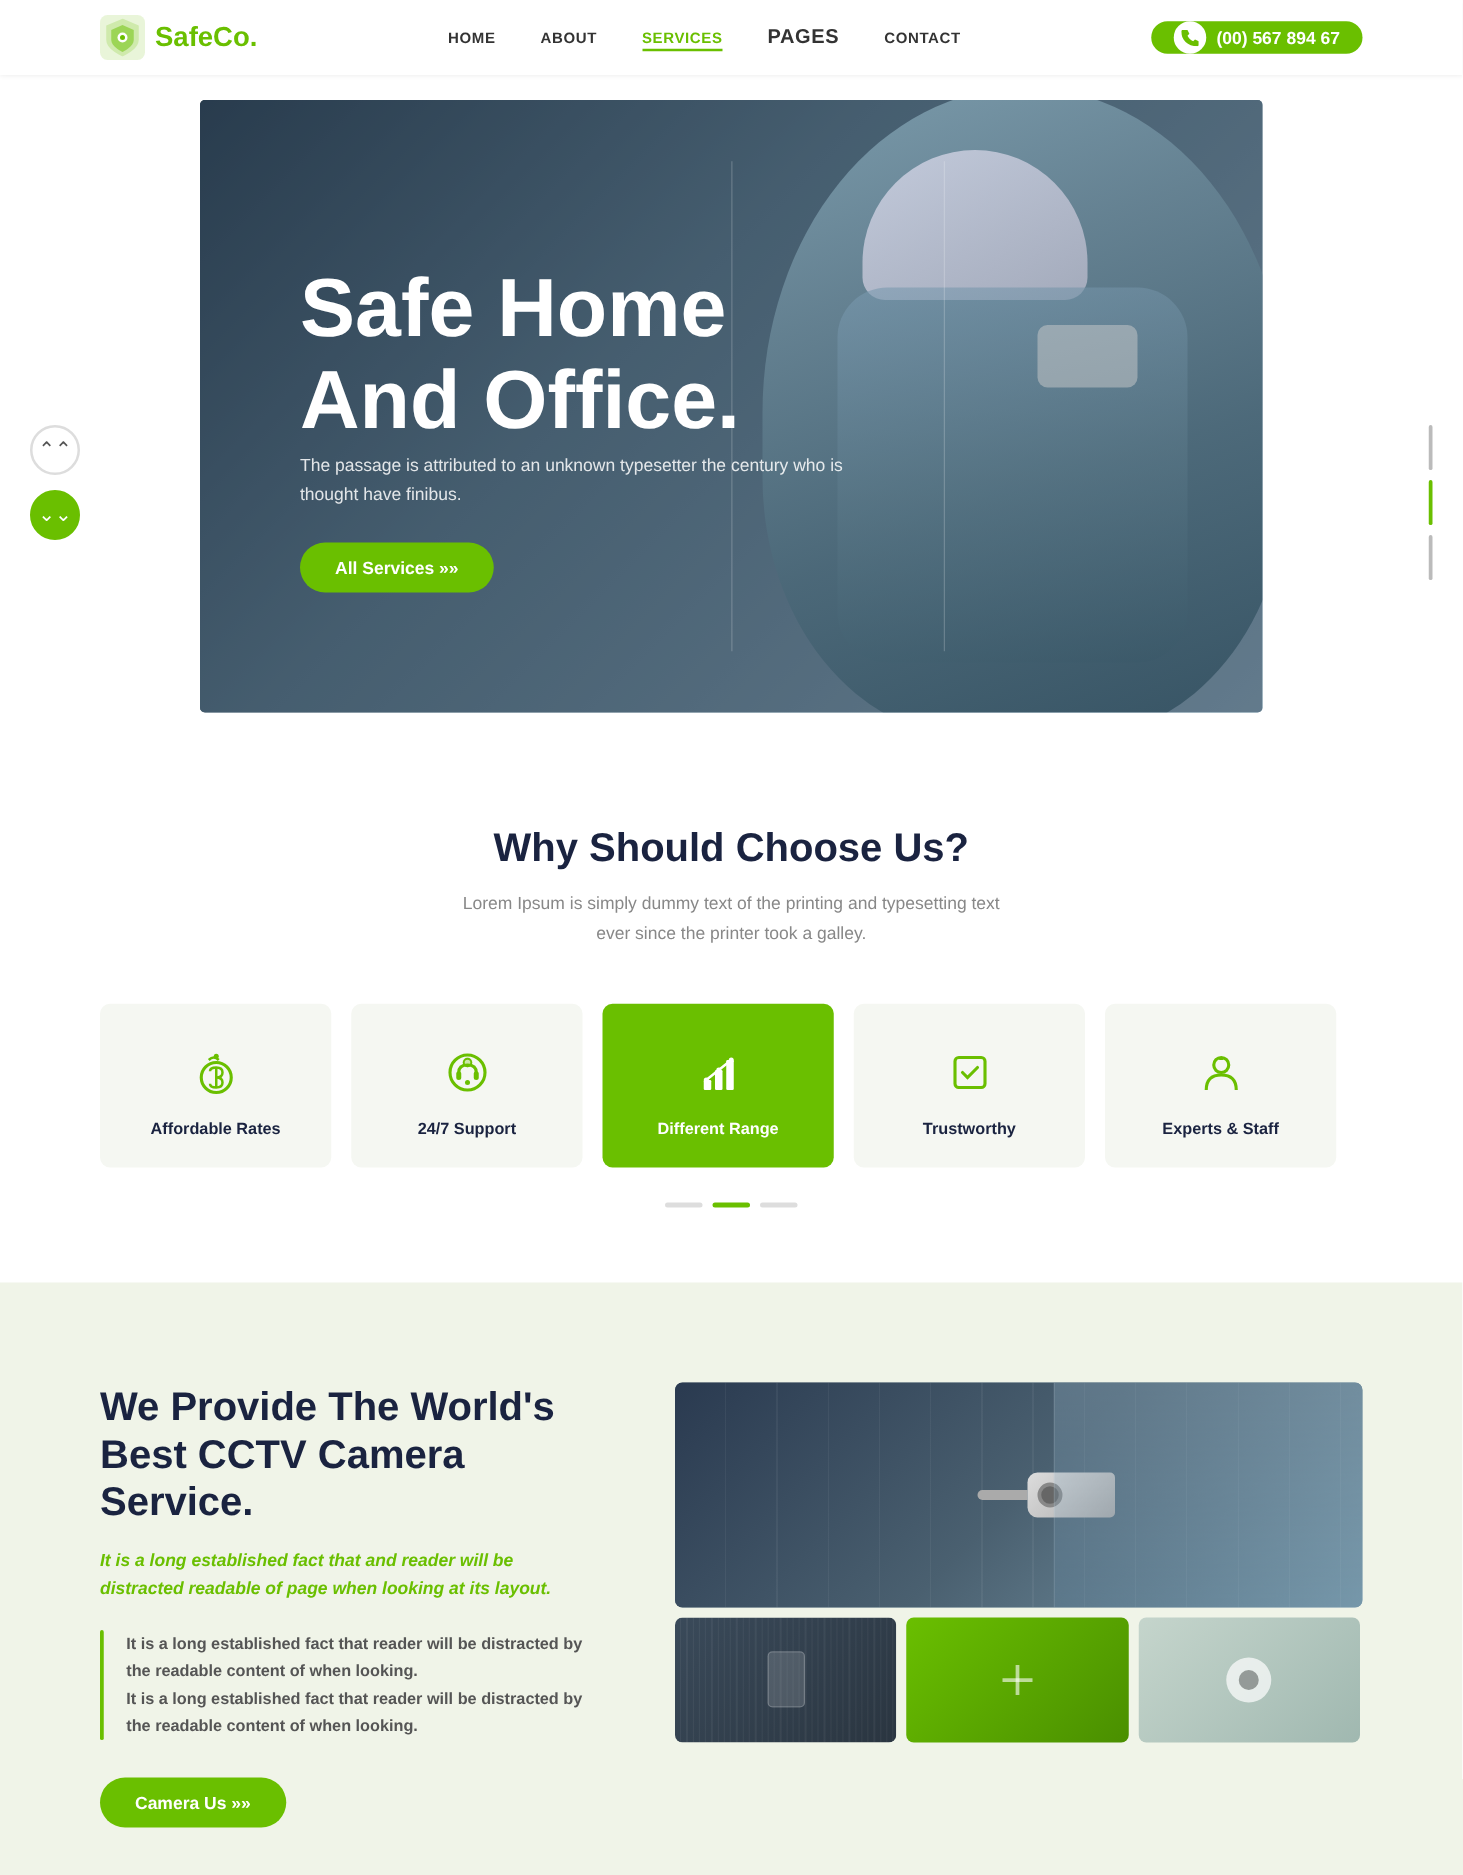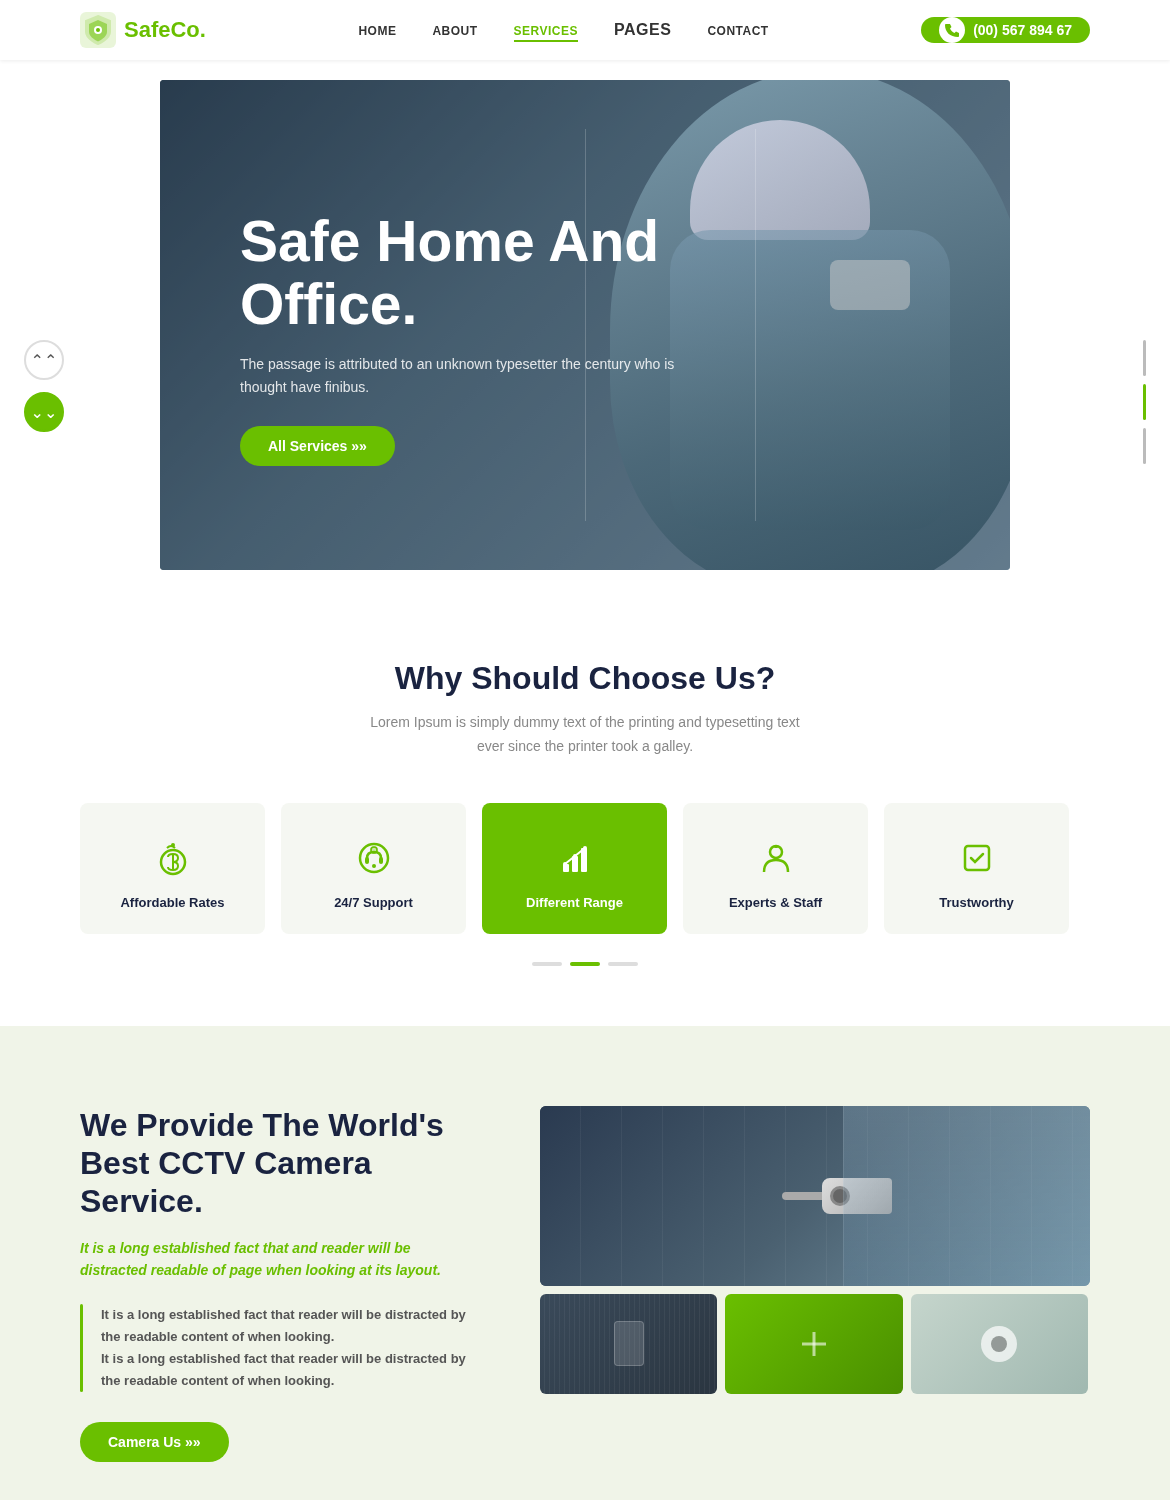--- a/index.html
+++ b/index.html
@@ -79,24 +79,24 @@
       border-radius: 4px;
     }
     .hero-content {
       position: absolute;
       top: 130px;
       left: 80px;
       color: #fff;
       max-width: 480px;
     }
     .hero-title {
-      font-size: 57px;
+      font-size: 66px;
       font-weight: 900;
       line-height: 1.1;
-      margin-bottom: 18px;
+      margin-bottom: 6px;
       color: #fff;
     }
     .hero-subtitle {
       font-size: 14px;
       color: rgba(255,255,255,0.85);
       margin-bottom: 28px;
       line-height: 1.6;
     }
     .hero-btn {
       background: #6abf00;
@@ -463,36 +463,36 @@
             <circle cx="20" cy="18" r="2" fill="white"></circle>
             <circle cx="30" cy="10" r="2" fill="white"></circle>
           </svg>
         </div>
         <span class="feature-label">Different Range</span>
       </div>
 
       <div class="feature-card">
         <div class="feature-icon">
           <svg width="40" height="40" viewBox="0 0 40 40" fill="none">
+            <rect x="8" y="8" width="24" height="24" rx="3" fill="none" stroke="#6abf00" stroke-width="2.5"></rect>
+            <path d="M14 20 L18 24 L26 16" stroke="#6abf00" stroke-width="2.5" fill="none" stroke-linecap="round"></path>
+          </svg>
+        </div>
+        <span class="feature-label">Trustworthy</span>
+      </div>
+
+      <div class="feature-card">
+        <div class="feature-icon">
+          <svg width="40" height="40" viewBox="0 0 40 40" fill="none">
             <circle cx="20" cy="14" r="6" fill="none" stroke="#6abf00" stroke-width="2.5"></circle>
             <path d="M8 34 C8 26 12 22 20 22 C28 22 32 26 32 34" fill="none" stroke="#6abf00" stroke-width="2.5"></path>
             <rect x="18" y="8" width="4" height="2" rx="1" fill="#6abf00"></rect>
           </svg>
         </div>
         <span class="feature-label">Experts &amp; Staff</span>
-      </div>
-
-      <div class="feature-card">
-        <div class="feature-icon">
-          <svg width="40" height="40" viewBox="0 0 40 40" fill="none">
-            <rect x="8" y="8" width="24" height="24" rx="3" fill="none" stroke="#6abf00" stroke-width="2.5"></rect>
-            <path d="M14 20 L18 24 L26 16" stroke="#6abf00" stroke-width="2.5" fill="none" stroke-linecap="round"></path>
-          </svg>
-        </div>
-        <span class="feature-label">Trustworthy</span>
       </div>
 
     </div>
 
     <div class="feature-dots">
       <div class="feature-dot"></div>
       <div class="feature-dot active"></div>
       <div class="feature-dot"></div>
     </div>
   </div>

